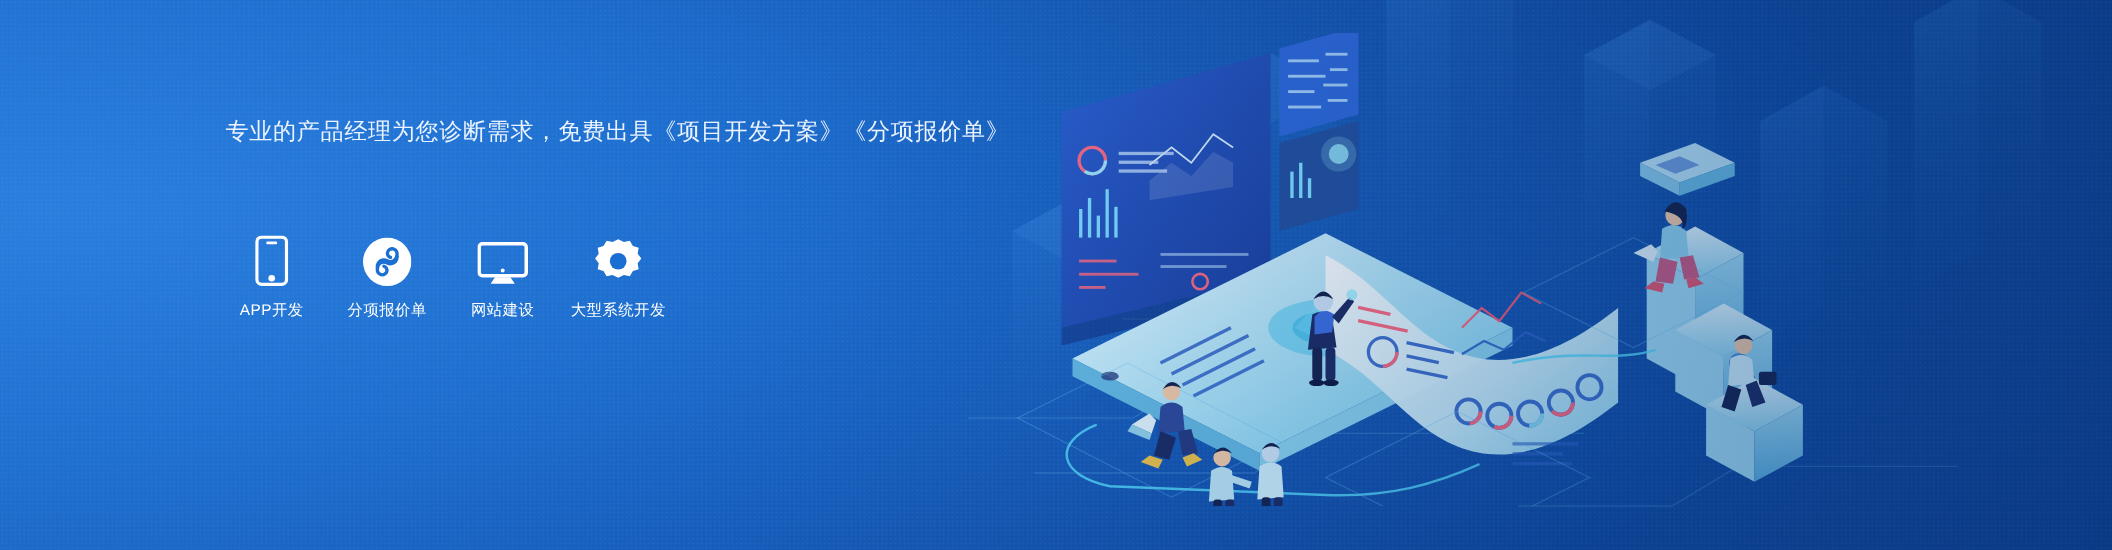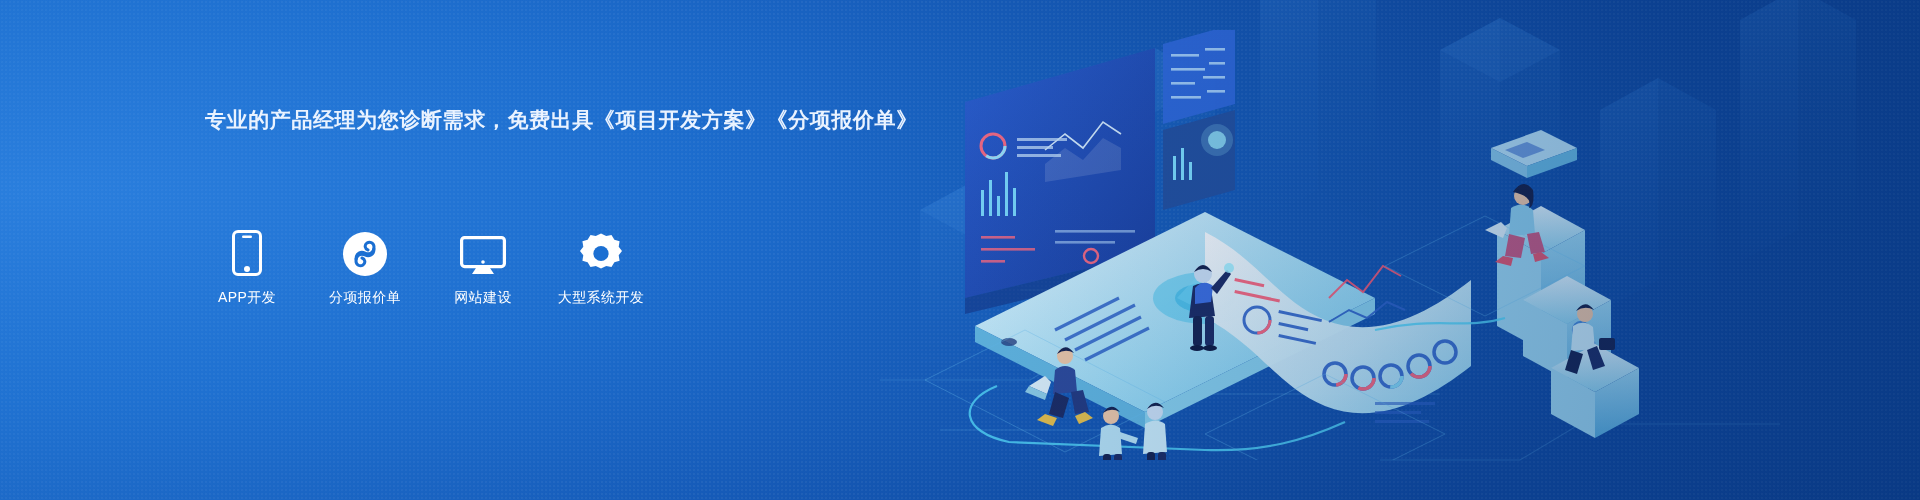--- a/index.html
+++ b/index.html
@@ -35,29 +35,29 @@
   
   .copy{position:absolute;left:205px;top:70px;width:700px;}
   .headline{
     margin:0;color:#ffffff;font-size:45px;line-height:1.08;
     font-weight:700;letter-spacing:2px;
     text-shadow:0 2px 10px rgba(4,40,96,.35);
     white-space:nowrap;
   }
   .sub{
     margin:0;color:#eaf3ff;font-size:21px;line-height:33px;
-    letter-spacing:.6px;white-space:nowrap;font-weight:700;
+    letter-spacing:.6px;white-space:nowrap;font-weight:400;
   }
   .sub1{margin-top:33px;}
   .sub2{margin-top:2px;}
 
   
   .services{
-    position:absolute;left:205px;top:228px;
-    display:flex;align-items:flex-end;gap:34px;
+    position:absolute;left:205px;top:212px;
+    display:flex;align-items:flex-end;gap:21px;
   }
   .svc{
     display:flex;flex-direction:column;align-items:center;
     width:84px;cursor:pointer;
   }
   .svc .ic{
     height:48px;display:flex;align-items:flex-end;justify-content:center;
     margin-bottom:14px;
   }
   .svc .lb{

